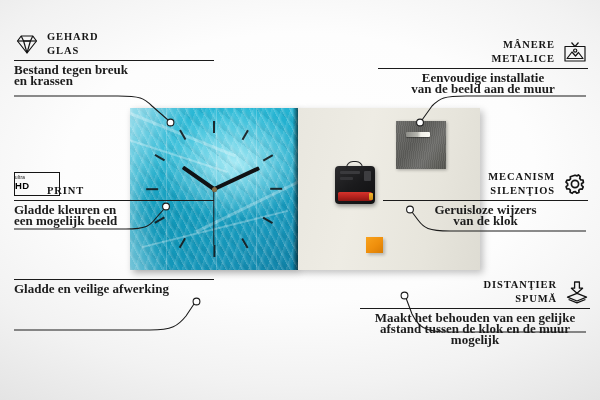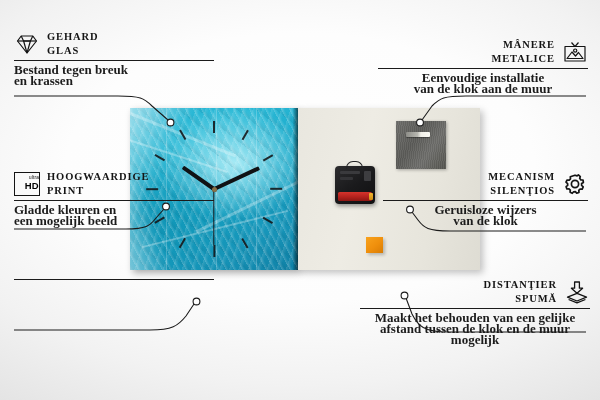--- a/index.html
+++ b/index.html
@@ -40,22 +40,22 @@
   
   #f-glass  { left:14px;  top:30px;  width:200px; }
   #f-print  { left:14px;  top:170px; width:200px; }
   #f-edges  { left:14px;  top:276px; width:200px; }
   
   #f-hangers{ right:12px; top:38px;  width:210px; }
   #f-mech   { right:12px; top:170px; width:205px; }
   #f-spacer { right:10px; top:278px; width:230px; }
 
   .hd-badge {
-    width:26px; height:24px; border:1.4px solid #141414;
-    display:flex; flex-direction:column; align-items:flex-end; justify-content:center;
+    width:46px; height:24px; border:1.4px solid #141414;
+    display:flex; flex-direction:column; align-items:flex-start; justify-content:center;
     line-height:1;
   }
   .hd-badge .t1 { font-size:4.6px; letter-spacing:.2px; font-family:"Liberation Sans",sans-serif; }
   .hd-badge .t2 { font-size:9.5px; font-weight:bold; letter-spacing:.3px; font-family:"Liberation Sans",sans-serif; margin-top:.5px; }
 
   
   #product { position:absolute; left:130px; top:108px; width:350px; height:162px; }
 
   #clock {
     position:absolute; left:0; top:0; width:168px; height:162px;
@@ -231,46 +231,47 @@
   </div>
 
   <div class="feature" id="f-print">
     <div class="feat-head">
       <span class="ico">
         <span class="hd-badge">
           <span class="t1">ultra</span>
           <span class="t2">HD</span>
         </span>
       </span>
-      <span class="feat-title"><span>HOOGWAARDIGE</span><br><span>PRINT</span></span>
+      <span class="feat-title"><br><span>PRINT</span></span>
     </div>
     <div class="feat-rule"></div>
     <div class="feat-sub"><span>Gladde kleuren en</span><br><span>een mogelijk beeld</span></div>
   </div>
 
   <div class="feature" id="f-edges">
     <div class="feat-rule"></div>
+    <div class="feat-sub"><span>Gladde en veilige afwerking</span></div>
   </div>
 
   <div class="feature" id="f-hangers">
     <div class="feat-head right">
       <span class="feat-title right"><span>MÂNERE</span><br><span>METALICE</span></span>
       <span class="ico">
         <svg viewBox="0 0 26 24">
             <g fill="none" stroke="#141414" stroke-width="1.2" stroke-linejoin="round">
           <rect x="3" y="6.5" width="20" height="14.5"></rect>
           <path d="M13 6.5 L9.5 2.5 M13 6.5 L16.5 2.5"></path>
           <path d="M5 18.5 L10 12 L13.5 16 L16.5 12.5 L21 18.5 Z"></path>
           <circle cx="13.2" cy="10.6" r="1.6"></circle>
         </g>
           </svg>
       </span>
     </div>
     <div class="feat-rule"></div>
-    <div class="feat-sub right"><span>Eenvoudige installatie</span><br><span>van de klok aan de muur</span></div>
+    <div class="feat-sub right"><span>Eenvoudige installatie</span><br><span>van de beeld aan de muur</span></div>
   </div>
 
   <div class="feature" id="f-spacer">
     <div class="feat-head right">
       <span class="feat-title right"><span>DISTANŢIER</span><br><span>SPUMĂ</span></span>
       <span class="ico">
         <svg viewBox="0 0 26 24">
             <g fill="none" stroke="#141414" stroke-width="1.3" stroke-linejoin="round">
           <path d="M10.6 2 H15.4 V8.2 H18.6 L13 13.2 L7.4 8.2 H10.6 Z"></path>
           <path d="M13 13.4 L22.5 17.2 L13 21 L3.5 17.2 Z"></path>

